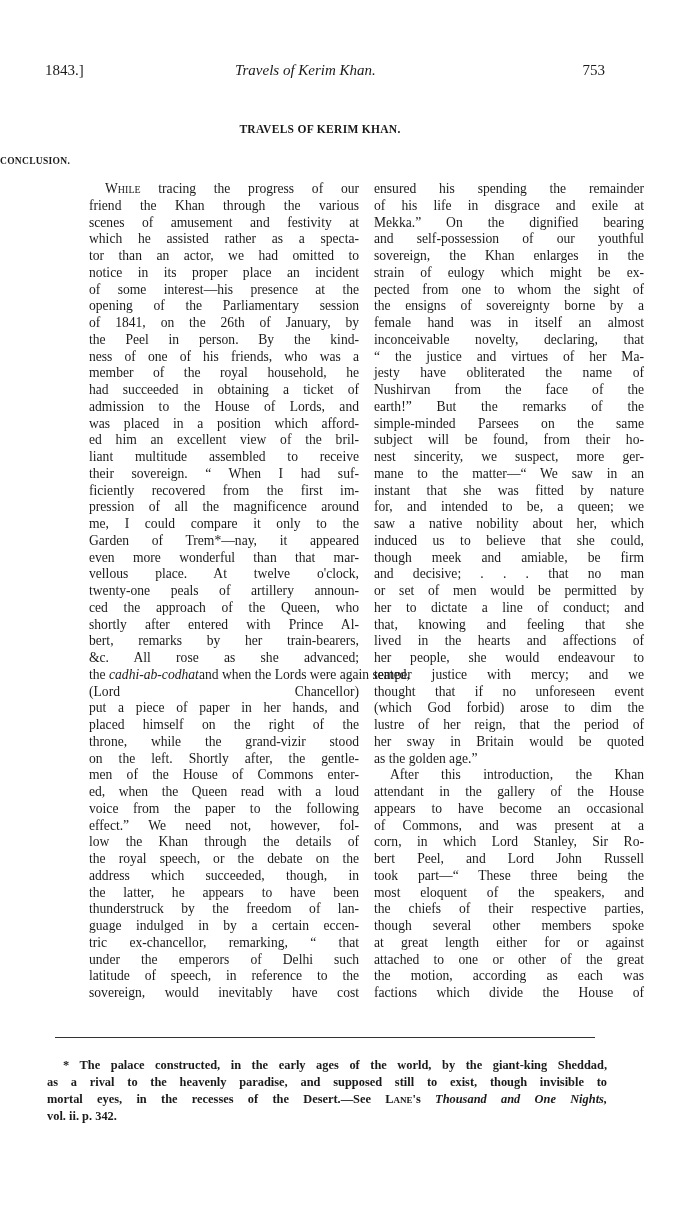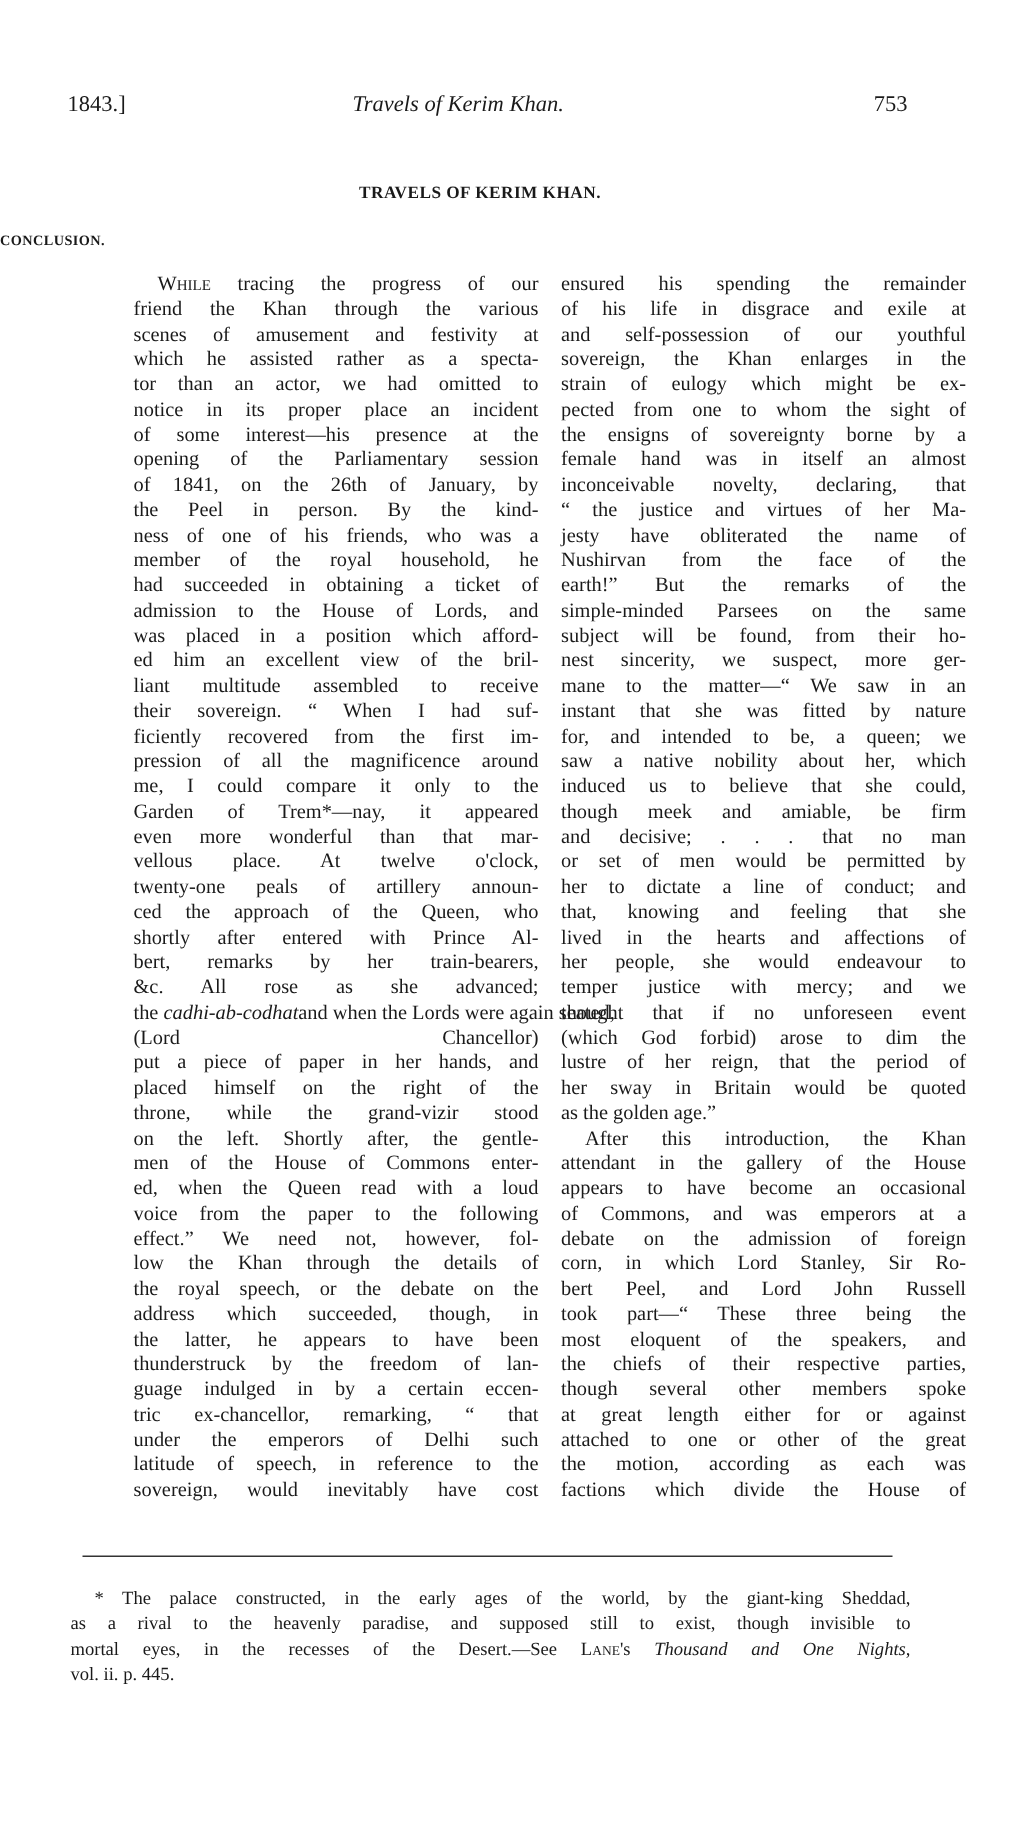--- a/index.html
+++ b/index.html
@@ -79,21 +79,21 @@
     background: #333;
   }
   .footnote {
     position: absolute;
     top: 1057px;
     left: 47px;
     width: 560px;
     font-size: 12.4px;
     line-height: 17px;
   }
-  .footnote .line { height: 17px; }
+  .footnote .line { height: 17px; font-weight: bold; }
 </style>
 </head>
 <body>
 
 <div class="running-head">
   <span class="rh-left">1843.]</span>
   <span class="rh-center">Travels of Kerim Khan.</span>
   <span class="rh-right">753</span>
 </div>
 
@@ -148,20 +148,21 @@
   <span class="line">guage indulged in by a certain eccen-</span>
   <span class="line">tric ex-chancellor, remarking, “ that</span>
   <span class="line">under the emperors of Delhi such</span>
   <span class="line">latitude of speech, in reference to the</span>
   <span class="line">sovereign, would inevitably have cost</span>
 </div>
 
 <div class="col col-right">
   <span class="line">ensured his spending the remainder</span>
   <span class="line">of his life in disgrace and exile at</span>
+  <span class="line">Mekka.”  On the dignified bearing</span>
   <span class="line">and self-possession of our youthful</span>
   <span class="line">sovereign, the Khan enlarges in the</span>
   <span class="line">strain of eulogy which might be ex-</span>
   <span class="line">pected from one to whom the sight of</span>
   <span class="line">the ensigns of sovereignty borne by a</span>
   <span class="line">female hand was in itself an almost</span>
   <span class="line">inconceivable novelty, declaring, that</span>
   <span class="line">“ the justice and virtues of her Ma-</span>
   <span class="line">jesty have obliterated the name of</span>
   <span class="line">Nushirvan from the face of the</span>
@@ -183,34 +184,33 @@
   <span class="line">her people, she would endeavour to</span>
   <span class="line">temper justice with mercy; and we</span>
   <span class="line">thought that if no unforeseen event</span>
   <span class="line">(which God forbid) arose to dim the</span>
   <span class="line">lustre of her reign, that the period of</span>
   <span class="line">her sway in Britain would be quoted</span>
   <span class="line last">as the golden age.”</span>
   <span class="line indent">After this introduction, the Khan</span>
   <span class="line">attendant in the gallery of the House</span>
   <span class="line">appears to have become an occasional</span>
-  <span class="line">of Commons, and was emperors at a</span>
-  <span class="line">debate on the admission of foreign</span>
+  <span class="line">of Commons, and was present at a</span>
   <span class="line">corn, in which Lord Stanley, Sir Ro-</span>
   <span class="line">bert Peel, and Lord John Russell</span>
   <span class="line">took part—“ These three being the</span>
   <span class="line">most eloquent of the speakers, and</span>
   <span class="line">the chiefs of their respective parties,</span>
   <span class="line">though several other members spoke</span>
   <span class="line">at great length either for or against</span>
   <span class="line">attached to one or other of the great</span>
   <span class="line">the motion, according as each was</span>
   <span class="line">factions which divide the House of</span>
 </div>
 
 <div class="footnote-rule"></div>
 
 <div class="footnote">
   <span class="line indent">* The palace constructed, in the early ages of the world, by the giant-king Sheddad,</span>
   <span class="line">as a rival to the heavenly paradise, and supposed still to exist, though invisible to</span>
   <span class="line"><span>mortal eyes, in the recesses of the Desert.—See </span><span class="sc">Lane</span><span>'s </span><span class="it">Thousand and One Nights,</span></span>
-  <span class="line last">vol. ii. p. 445.</span>
+  <span class="line last">vol. ii. p. 342.</span>
 </div>
 
 </body></html>

